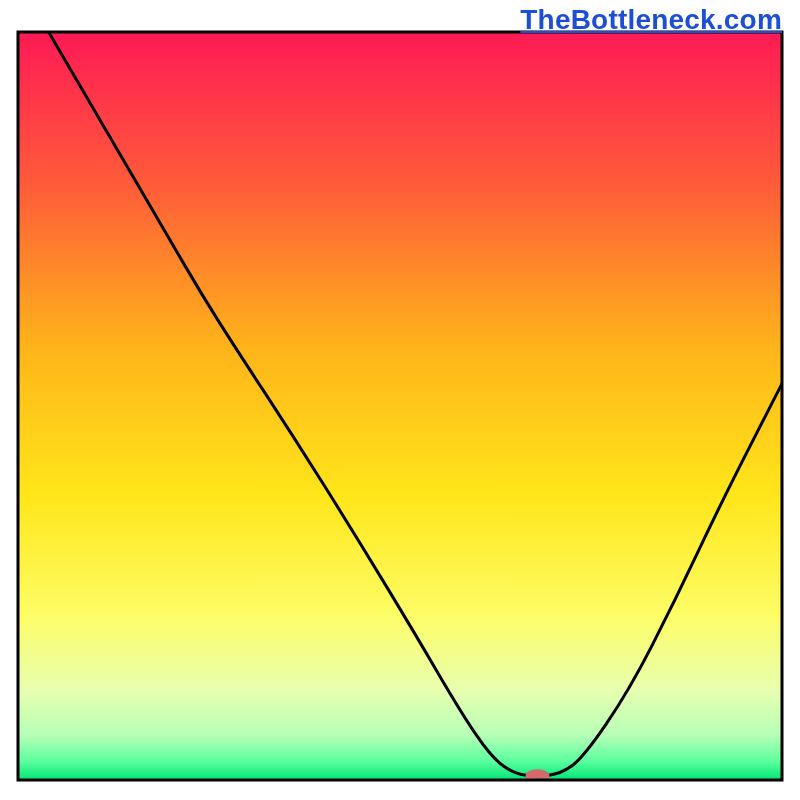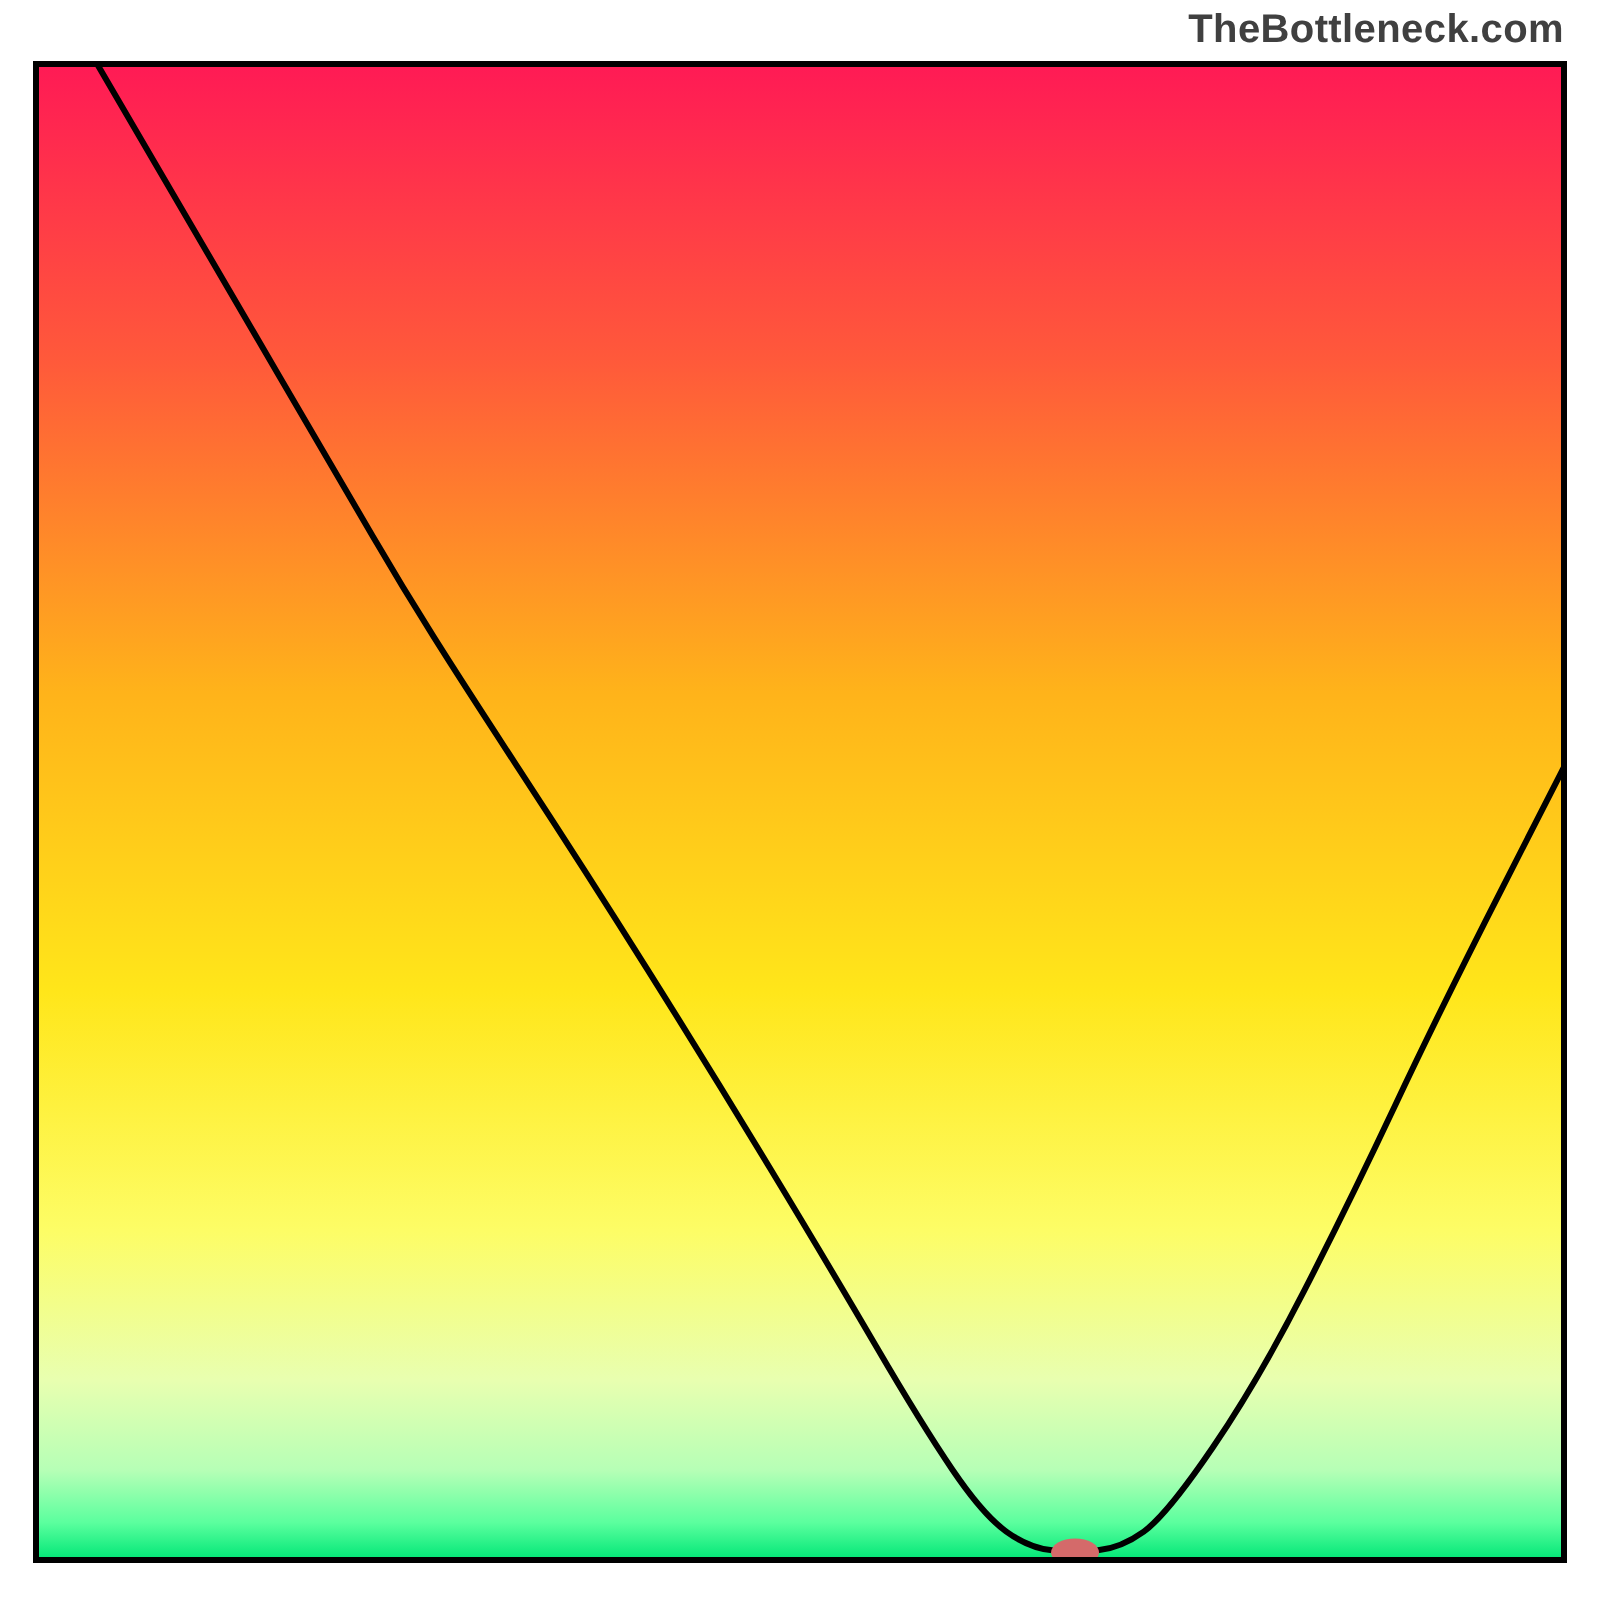--- a/index.html
+++ b/index.html
@@ -12,25 +12,26 @@
   }
   .container {
     position: relative;
     width: 800px;
     height: 800px;
   }
   .watermark {
     position: absolute;
     top: 4px;
     right: 18px;
-    font-size: 20px;
+    font-size: 28px;
     font-weight: 600;
-    color: #404040;
+    color: #1d4ed8;
     letter-spacing: 0.2px;
     z-index: 10;
+    text-decoration: underline;
   }
   svg {
     position: absolute;
     top: 0;
     left: 0;
   }
 </style>
 </head>
 <body>
 <div class="container">

